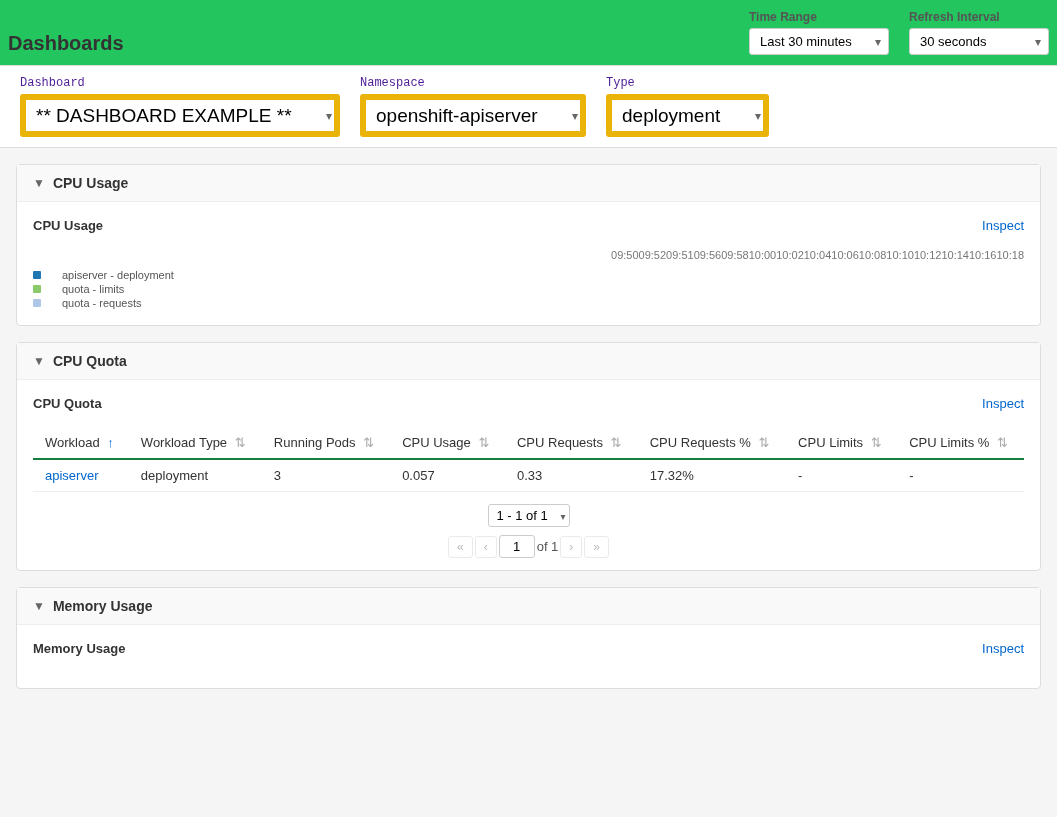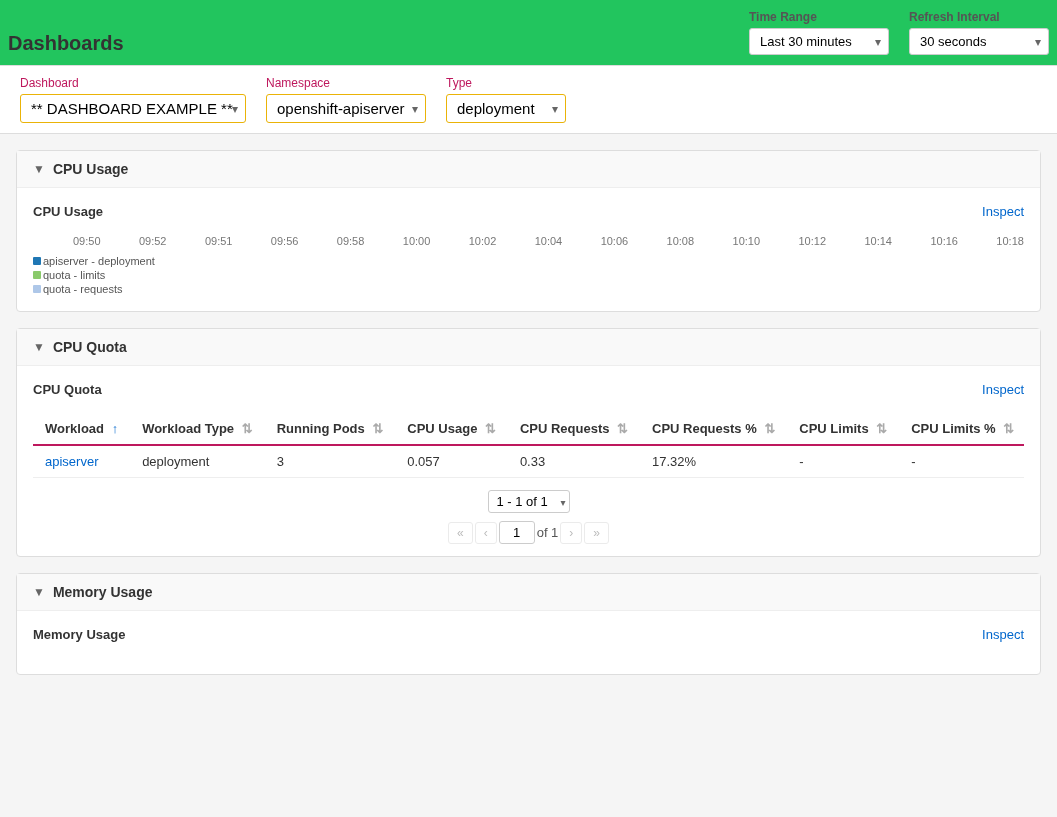--- a/index.html
+++ b/index.html
@@ -10,23 +10,23 @@
 
     .time-controls { display: flex; gap: 20px; align-items: flex-start; }
     .control-group { display: flex; flex-direction: column; gap: 4px; }
     .control-label { font-size: 12px; color: #555; font-weight: 700; }
     .select-wrapper { position: relative; display: inline-block; }
     .select-wrapper select { appearance: none; border: 1px solid #ccc; border-radius: 3px; padding: 5px 28px 5px 10px; font-size: 13px; background: #fff; cursor: pointer; min-width: 140px; }
     .select-wrapper::after { content: '▾'; position: absolute; right: 8px; top: 50%; transform: translateY(-50%); pointer-events: none; color: #666; font-size: 12px; }
 
     .filter-bar { background: #fff; padding: 10px 20px; border-bottom: 1px solid #ddd; display: flex; gap: 20px; align-items: flex-end; }
     .filter-group { display: flex; flex-direction: column; gap: 4px; }
-    .filter-label { font-size: 12px; color: #be185d; }
+    .filter-label { font-size: 12px; color: #4c1d95; font-family: Liberation Mono, monospace; }
     .filter-select-wrapper { position: relative; display: inline-block; }
-    .filter-select-wrapper select { appearance: none; border: 1px solid #eab308; border-radius: 3px; padding: 5px 12px 5px 10px; font-size: 15px; background: #fff; cursor: pointer; }
+    .filter-select-wrapper select { appearance: none; border: 6px solid #eab308; border-radius: 3px; padding: 5px 42px 5px 10px; font-size: 19px; background: #fff; cursor: pointer; }
     .filter-select-wrapper select.wide { min-width: 200px; }
     .filter-select-wrapper select.medium { min-width: 160px; }
     .filter-select-wrapper select.small { min-width: 120px; }
     .filter-select-wrapper::after { content: '▾'; position: absolute; right: 8px; top: 50%; transform: translateY(-50%); pointer-events: none; color: #666; font-size: 12px; }
 
     .main-content { padding: 16px; display: flex; flex-direction: column; gap: 16px; }
 
     .section-card { background: #fff; border: 1px solid #ddd; border-radius: 4px; }
     .section-header { display: flex; align-items: center; padding: 10px 16px; border-bottom: 1px solid #eee; background: #f9f9f9; cursor: pointer; }
     .section-chevron { color: #666; margin-right: 8px; font-size: 12px; }
@@ -35,27 +35,27 @@
     .section-body { padding: 16px; }
 
     .chart-header { display: flex; justify-content: space-between; align-items: center; margin-bottom: 16px; }
     .chart-title { font-size: 13px; font-weight: 600; color: #333; }
     .inspect-link { color: #0066cc; font-size: 13px; cursor: pointer; text-decoration: none; }
 
     .chart-area { position: relative; height: 200px; margin-bottom: 8px; }
     .chart-svg { width: 100%; height: 100%; }
 
     .chart-legend { display: flex; flex-direction: column; gap: 2px; margin-top: 8px; }
-    .legend-item { display: flex; align-items: center; gap: 2px; font-size: 11px; color: #555; }
+    .legend-item { display: flex; align-items: center; gap: 21px; font-size: 11px; color: #555; }
     .legend-dot { width: 8px; height: 8px; border-radius: 1px; flex-shrink: 0; }
 
     
     .table-container { overflow-x: auto; }
     table { width: 100%; border-collapse: collapse; font-size: 13px; }
-    th { text-align: left; padding: 8px 12px; border-bottom: 2px solid #be185d; color: #333; font-weight: 700; white-space: nowrap; cursor: pointer; user-select: none; }
+    th { text-align: left; padding: 8px 12px; border-bottom: 2px solid #15803d; color: #333; font-weight: 400; white-space: nowrap; cursor: pointer; user-select: none; }
     th .sort-icon { color: #0066cc; margin-left: 4px; }
     th .sort-icon-neutral { color: #aaa; margin-left: 4px; }
     td { padding: 8px 12px; border-bottom: 1px solid #eee; }
     tr:last-child td { border-bottom: none; }
     .workload-link { color: #0066cc; cursor: pointer; }
 
     .pagination { display: flex; justify-content: flex-end; align-items: center; padding: 12px 16px; gap: 8px; font-size: 13px; border-top: 1px solid #eee; flex-direction: column; }
     .page-info { display: flex; align-items: center; gap: 4px; color: #555; }
     .page-select-wrapper { position: relative; display: inline-block; }
     .page-select-wrapper select { appearance: none; border: 1px solid #ccc; border-radius: 3px; padding: 3px 20px 3px 8px; font-size: 13px; background: #fff; }
@@ -132,21 +132,21 @@
     <div class="section-header">
       <span class="section-chevron">▼</span>
       <span class="section-title">CPU Usage</span>
     </div>
     <div class="section-body">
       <div class="chart-header">
         <span class="chart-title">CPU Usage</span>
         <a class="inspect-link">Inspect</a>
       </div>
 
-      <div style="display:flex; justify-content:space-between; padding: 0 0 0 40px; font-size:11px; color:#777; margin-top:12px;">
+      <div style="display:flex; justify-content:flex-end; padding: 0 0 0 40px; font-size:11px; color:#777; margin-top:12px;">
         <span>09:50</span>
         <span>09:52</span>
         <span>09:51</span>
         <span>09:56</span>
         <span>09:58</span>
         <span>10:00</span>
         <span>10:02</span>
         <span>10:04</span>
         <span>10:06</span>
         <span>10:08</span>

